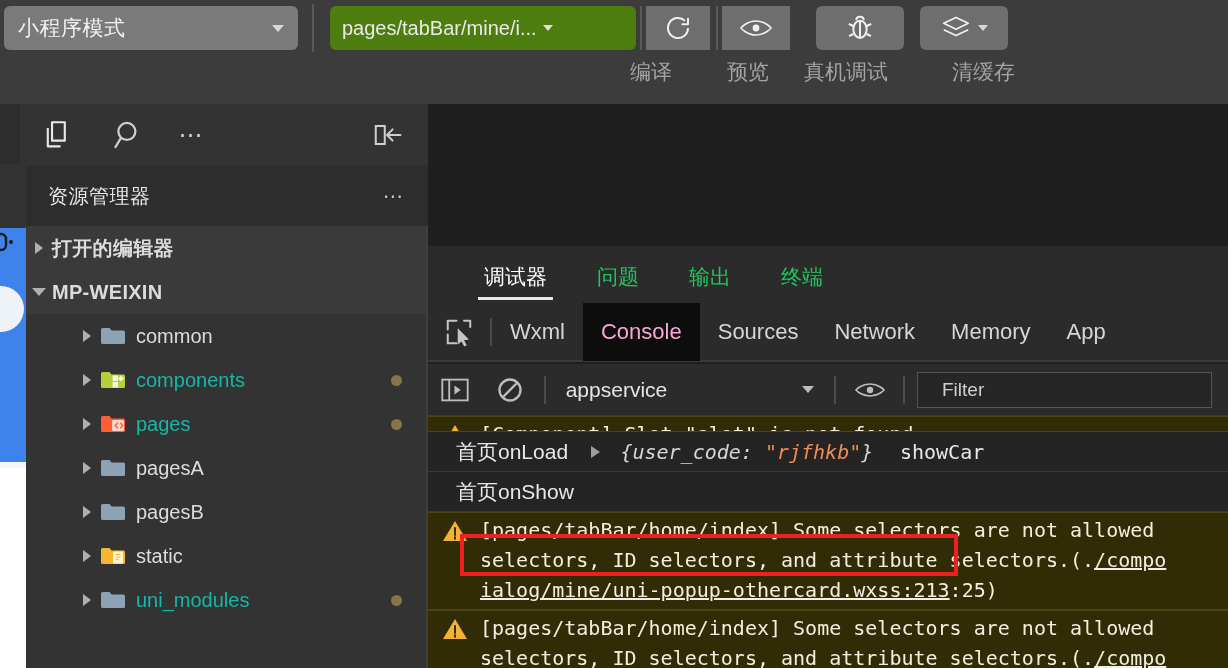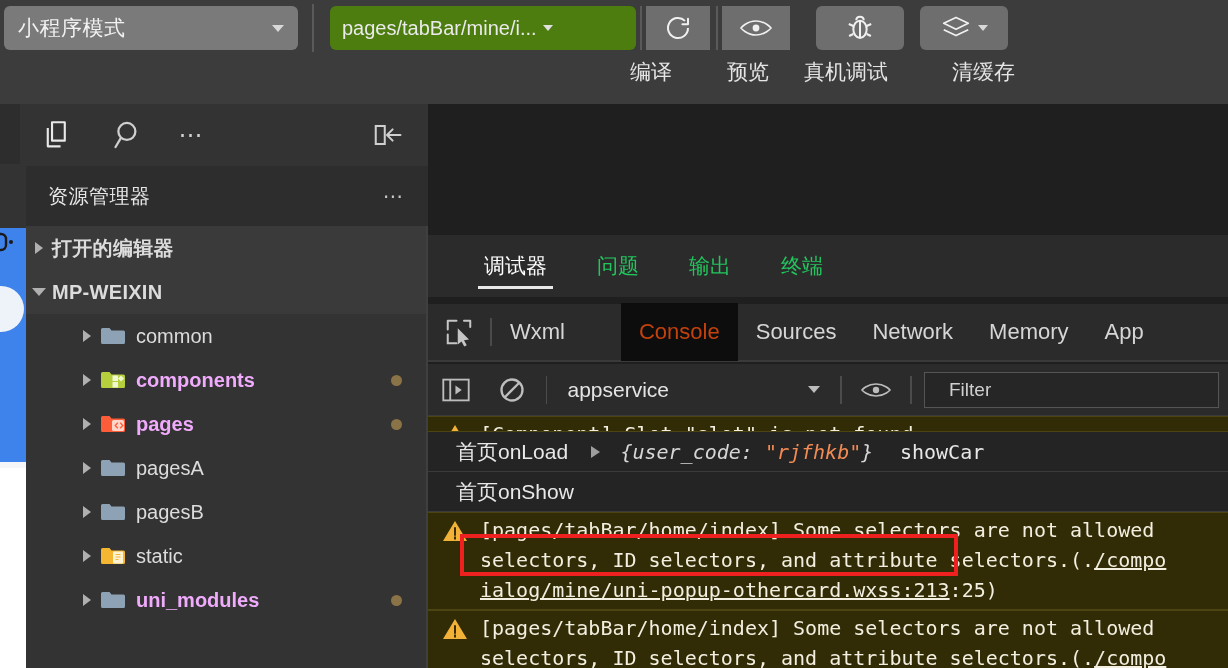--- a/index.html
+++ b/index.html
@@ -42,21 +42,21 @@
 
   .tb-btn {
     position: absolute; top: 6px; height: 44px; background: #6e6e6e; border-radius: 6px;
     display: flex; align-items: center; justify-content: center;
   }
   .tb-btn.b-compile { left: 646px; width: 64px; border-radius: 0; background: #6e6e6e; }
   .tb-btn.b-preview { left: 722px; width: 68px; border-radius: 0; }
   .tb-btn.b-debug   { left: 816px; width: 88px; }
   .tb-btn.b-cache   { left: 920px; width: 88px; }
   .tb-labels { position: absolute; top: 58px; left: 0; width: 1228px; height: 34px; }
-  .tb-lab { position: absolute; color: #e5e5e5; font-size: 21px; white-space: nowrap; }
+  .tb-lab { position: absolute; color: #a3a3a3; font-size: 21px; white-space: nowrap; }
   .tb-lab.l1 { left: 630px; }
   .tb-lab.l2 { left: 727px; }
   .tb-lab.l3 { left: 804px; }
   .tb-lab.l4 { left: 952px; }
   .tb-btn svg { display: block; }
 
   
   .sim-sliver {
     position: absolute; left: 0; top: 228px; width: 26px; height: 240px;
     background: #3d83eb; overflow: hidden;
@@ -106,42 +106,42 @@
     display: flex; align-items: center; height: 44px; position: relative;
   }
   .tree-row.section { background: #3a3a3a; }
   .tw {
     width: 26px; flex: 0 0 26px; display: flex; align-items: center; justify-content: center;
   }
   .tw .arrow-r { width: 0; height: 0; border-top: 6px solid transparent; border-bottom: 6px solid transparent; border-left: 8px solid #b0b0b0; }
   .tw .arrow-d { width: 0; height: 0; border-left: 7px solid transparent; border-right: 7px solid transparent; border-top: 8px solid #b0b0b0; }
   .tree-label { font-size: 20px; color: #dcdcdc; white-space: nowrap; }
   .tree-label.bold { font-weight: bold; font-size: 20px; letter-spacing: .3px; }
-  .tree-label.mod { color: #f0abfc; font-weight: bold; }
+  .tree-label.mod { color: #14b8a6; }
   .folder-ic { width: 26px; height: 22px; margin-right: 10px; flex: 0 0 26px; }
   .dot-mod {
     position: absolute; right: 26px; width: 11px; height: 11px; border-radius: 50%;
     background: #8a7347;
   }
   .tree-row.indent2 { padding-left: 48px; }
   .tree-row.indent3 { padding-left: 74px; }
   .js-badge {
     width: 26px; height: 22px; margin-right: 10px; flex:0 0 26px;
     background: #f0c43a; color: #4a3b00; font-size: 11px; font-weight: bold;
     display: flex; align-items: center; justify-content: center; border-radius: 2px;
     font-family: "Liberation Sans", sans-serif;
   }
   .sb-edge { position: absolute; right: 0; top: 122px; width: 2px; height: 442px; background: #3f3f3f; }
 
   
   .right { position: absolute; left: 428px; top: 104px; width: 800px; height: 564px; background: #1f1f1f; }
   .editor-empty { position: absolute; left: 0; top: 0; width: 800px; height: 138px; background: #1f1f1f; }
 
   .panel-tabs {
-    position: absolute; left: 0; top: 131px; width: 800px; height: 62px; background: #2b2b2b;
+    position: absolute; left: 0; top: 142px; width: 800px; height: 62px; background: #2b2b2b;
     display: flex; align-items: flex-end; padding-left: 42px;
   }
   .ptab {
     position: relative; height: 62px; display: flex; align-items: center; padding: 0 14px;
     color: #22c55e; font-size: 21px; margin-right: 22px;
   }
   .ptab.active { color: #ffffff; }
   .ptab.active::after {
     content: ""; position: absolute; left: 8px; right: 8px; bottom: 8px; height: 3px; background: #e8e8e8;
   }
@@ -149,35 +149,35 @@
   .dt-tabs {
     position: absolute; left: 0; top: 200px; width: 800px; height: 58px;
     background: #2b2b2b; display: flex; align-items: center; border-bottom: 2px solid #3a3a3a;
   }
   .dt-inspect { width: 62px; display: flex; align-items: center; justify-content: center; }
   .dt-div { width: 2px; height: 28px; background: #4a4a4a; }
   .dt-tab {
     height: 58px; display: flex; align-items: center; padding: 0 18px;
     color: #d6d6d6; font-size: 22px;
   }
-  .dt-tab.active { background: #0d0d0d; color: #c2410c; margin-left: 38px; }
+  .dt-tab.active { background: #0d0d0d; color: #f9a8d4; }
 
   .console-bar {
     position: absolute; left: 0; top: 260px; width: 800px; height: 52px;
     background: #2b2b2b; display: flex; align-items: center; border-bottom: 1px solid #3a3a3a;
   }
   .cb-ic { width: 56px; display: flex; align-items: center; justify-content: center; }
   .cb-sep { width: 2px; height: 28px; background: #4c4c4c; margin: 0 6px; }
   .cb-select {
     display: flex; align-items: center; width: 282px; height: 52px; padding-left: 14px;
     color: #e4e4e4; font-size: 21px;
   }
   .cb-select .caret-dn { margin-left: auto; margin-right: 14px; border-top-color: #bdbdbd; }
   .cb-filter {
-    flex: 1; height: 36px; margin: 0 9px 0 6px; background: #262626;
+    flex: 1; height: 36px; margin: 0 16px 0 6px; background: #262626;
     border: 1px solid #555; color: #cfcfcf; font-size: 19px; padding: 0 24px;
     font-family: "Liberation Sans", sans-serif; outline: none;
   }
   .cb-filter::placeholder { color: #cfcfcf; }
 
   
   .console {
     position: absolute; left: 0; top: 312px; width: 800px; height: 252px;
     background: #242424; overflow: hidden;
     font-family: "DejaVu Sans Mono", "Liberation Mono", monospace;

